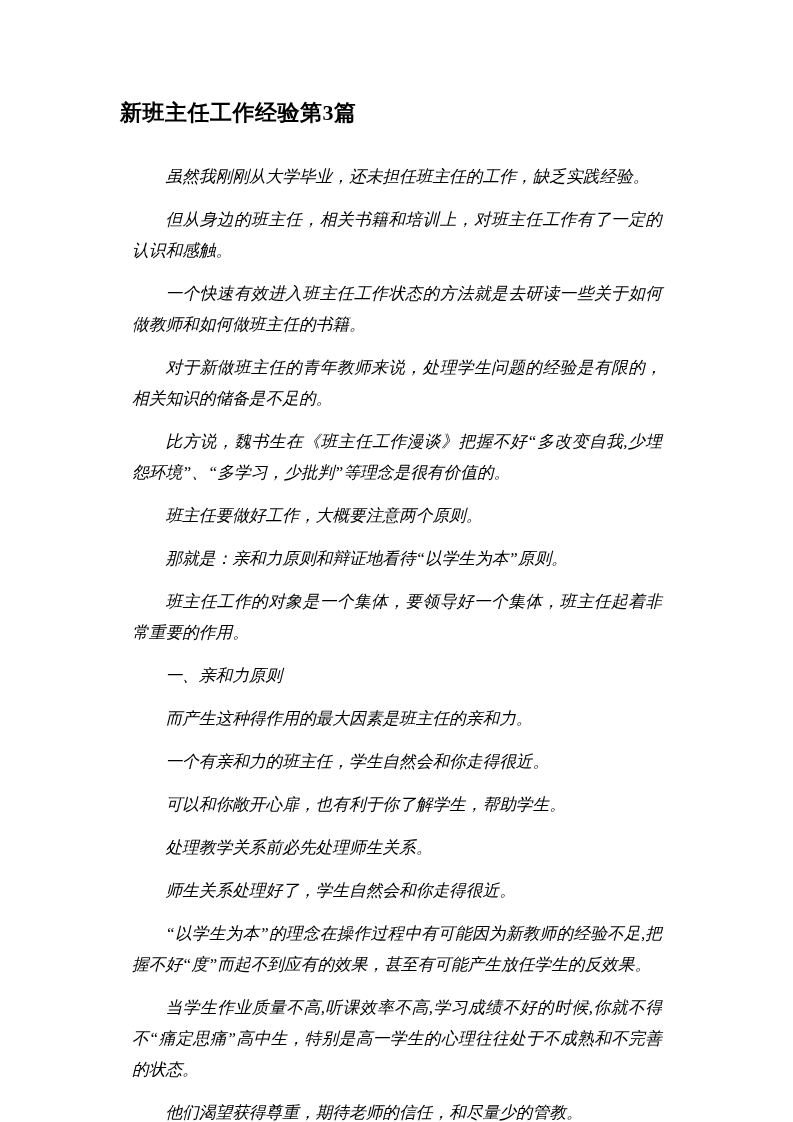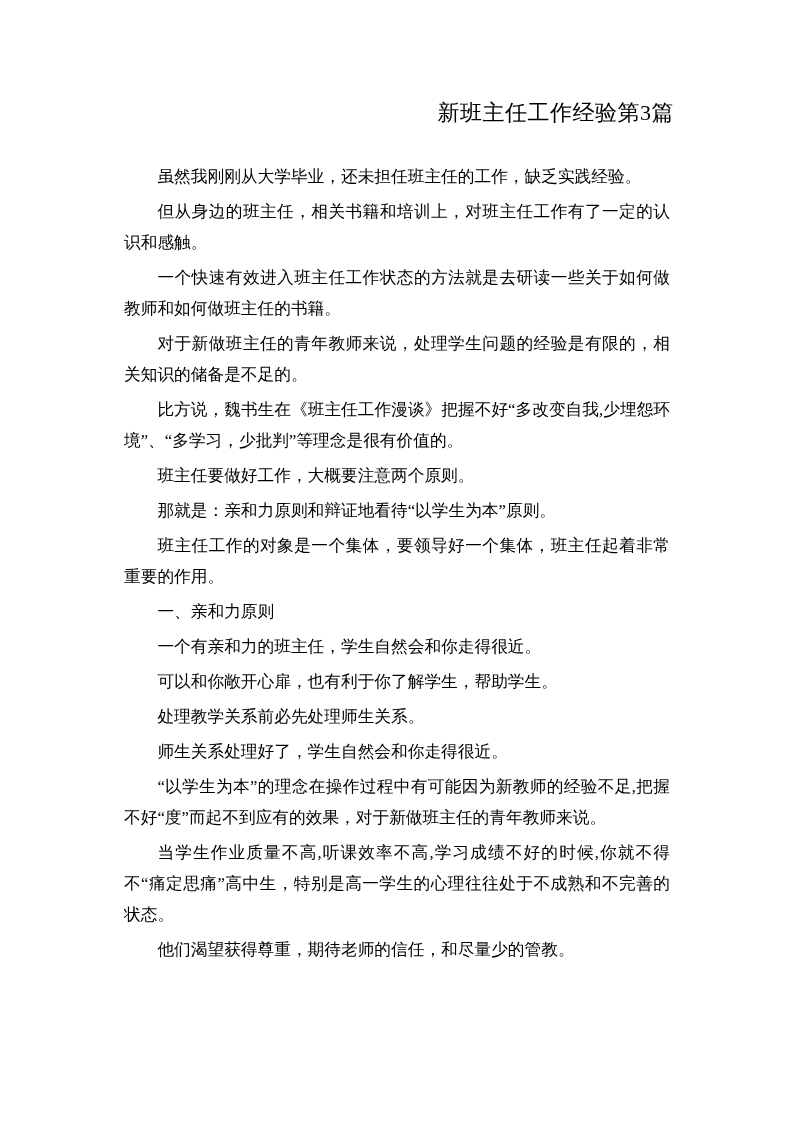--- a/index.html
+++ b/index.html
@@ -16,49 +16,51 @@
     box-sizing: border-box;
     padding: 98px 119px 0 120px;
     font-family: "Liberation Serif", "DejaVu Serif", serif;
     color: #000000;
     overflow: hidden;
   }
   .doc-title {
     margin: 0 0 33px 0;
     font-size: 22px;
     line-height: 30px;
-    font-weight: normal;
-    text-align: right;
+    font-weight: bold;
+    text-align: left;
     letter-spacing: 0.5px;
   }
   .doc-body p {
-    margin: 4px;
+    margin: 12px;
     font-size: 16.7px;
     line-height: 31px;
     text-indent: 2em;
     text-align: justify;
     word-break: break-all;
+    font-style: italic;
   }
 </style>
 </head>
 <body>
 
 <div class="page">
   <h1 class="doc-title">新班主任工作经验第3篇</h1>
   <div class="doc-body">
     <p>虽然我刚刚从大学毕业，还未担任班主任的工作，缺乏实践经验。</p>
     <p>但从身边的班主任，相关书籍和培训上，对班主任工作有了一定的认识和感触。</p>
     <p>一个快速有效进入班主任工作状态的方法就是去研读一些关于如何做教师和如何做班主任的书籍。</p>
     <p>对于新做班主任的青年教师来说，处理学生问题的经验是有限的，相关知识的储备是不足的。</p>
     <p>比方说，魏书生在《班主任工作漫谈》把握不好“多改变自我,少埋怨环境”、“多学习，少批判”等理念是很有价值的。</p>
     <p>班主任要做好工作，大概要注意两个原则。</p>
     <p>那就是：亲和力原则和辩证地看待“以学生为本”原则。</p>
     <p>班主任工作的对象是一个集体，要领导好一个集体，班主任起着非常重要的作用。</p>
     <p>一、亲和力原则</p>
+    <p>而产生这种得作用的最大因素是班主任的亲和力。</p>
     <p>一个有亲和力的班主任，学生自然会和你走得很近。</p>
     <p>可以和你敞开心扉，也有利于你了解学生，帮助学生。</p>
     <p>处理教学关系前必先处理师生关系。</p>
     <p>师生关系处理好了，学生自然会和你走得很近。</p>
-    <p>“以学生为本”的理念在操作过程中有可能因为新教师的经验不足,把握不好“度”而起不到应有的效果，对于新做班主任的青年教师来说。</p>
+    <p>“以学生为本”的理念在操作过程中有可能因为新教师的经验不足,把握不好“度”而起不到应有的效果，甚至有可能产生放任学生的反效果。</p>
     <p>当学生作业质量不高,听课效率不高,学习成绩不好的时候,你就不得不“痛定思痛”高中生，特别是高一学生的心理往往处于不成熟和不完善的状态。</p>
     <p>他们渴望获得尊重，期待老师的信任，和尽量少的管教。</p>
   </div>
 </div>
 
 </body></html>

